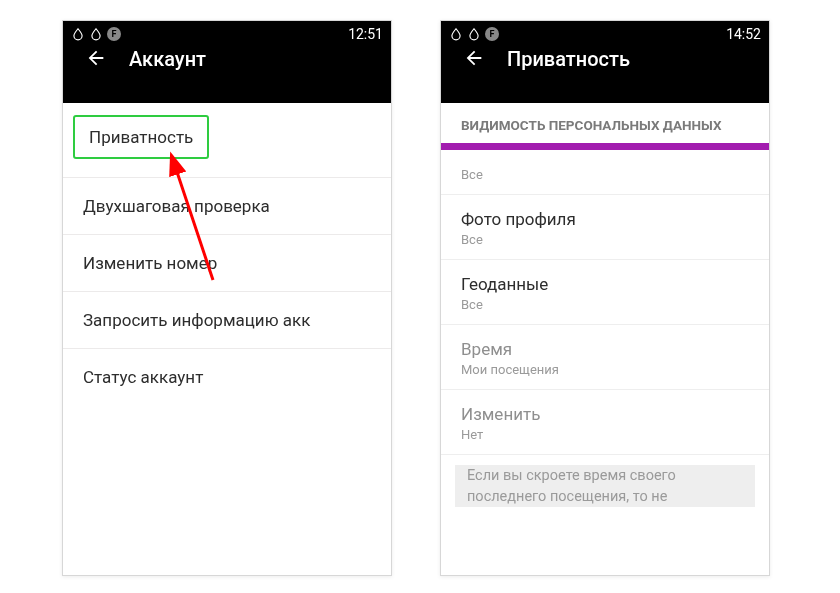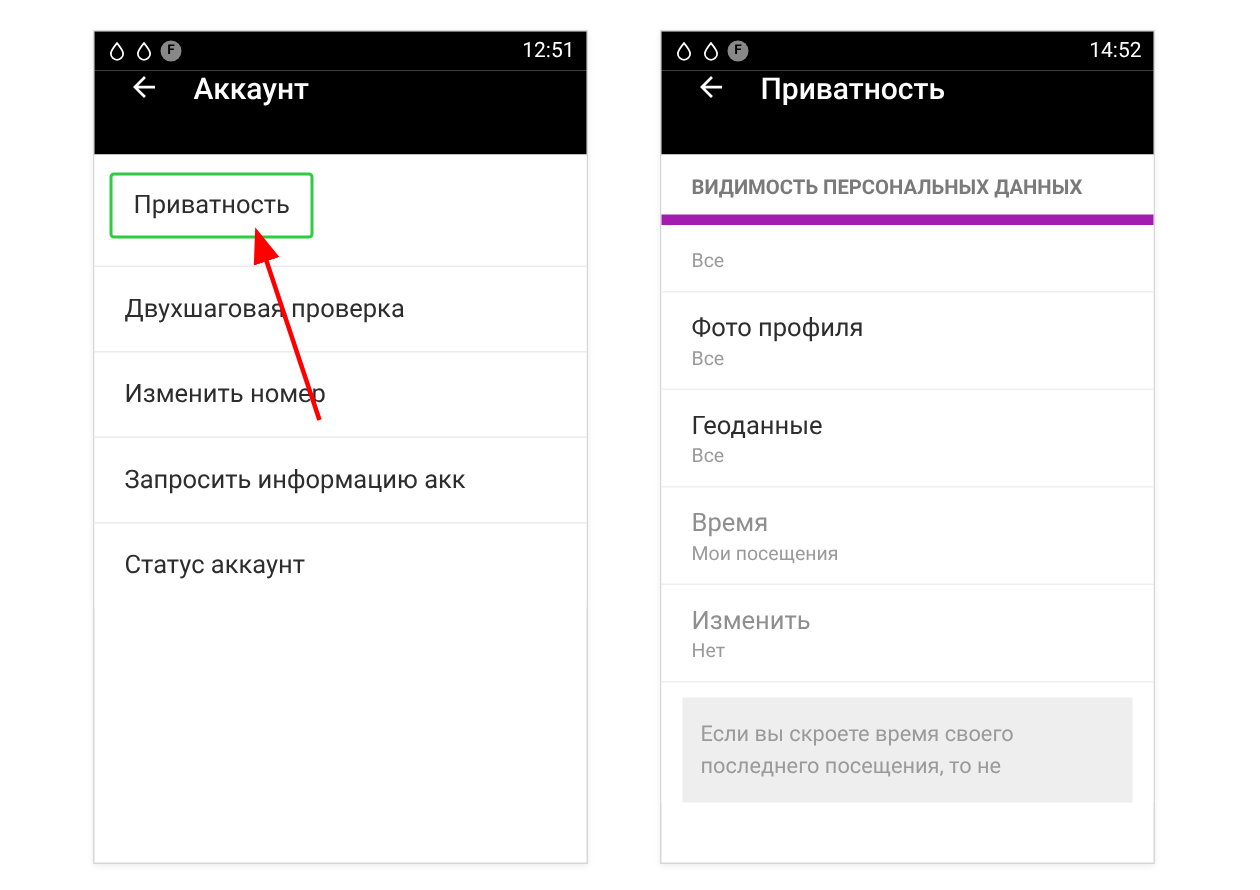--- a/index.html
+++ b/index.html
@@ -83,21 +83,21 @@
   .setting-row {
     padding: 14px 20px 12px 20px;
     border-bottom: 1px solid #eee;
   }
   .setting-title { font-size: 17px; color: #2d2d2d; }
   .setting-title.muted { color: #8f8f8f; }
   .setting-value { font-size: 13px; color: #9a9a9a; margin-top: 3px; }
 
   .hint-box {
     margin: 10px 14px 0 14px;
-    padding: 14px 12px;
+    padding: 0 12px;
     background: #eeeeee;
     font-size: 14.5px;
     color: #9a9a9a;
     line-height: 1.45;
   }
 
   .arrow-overlay {
     position: absolute;
     pointer-events: none;
   }

